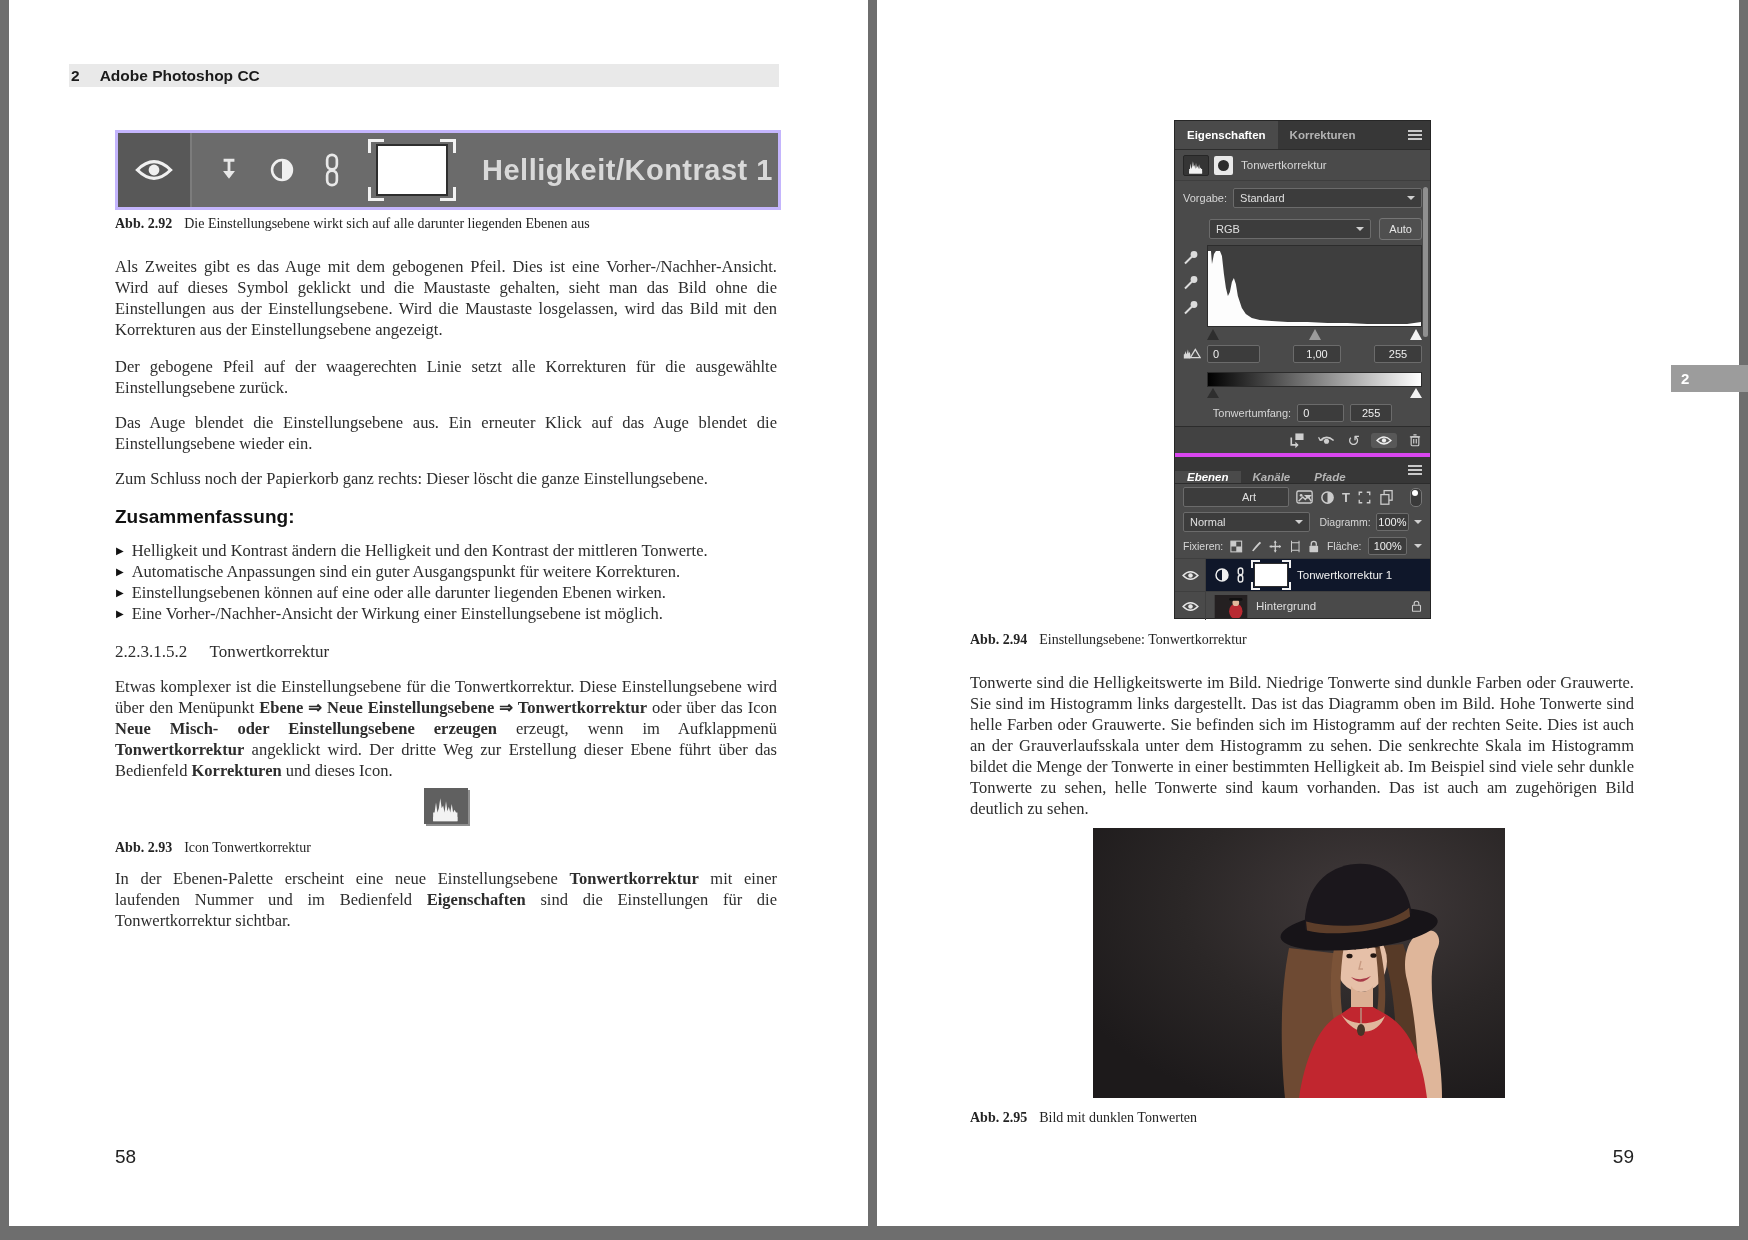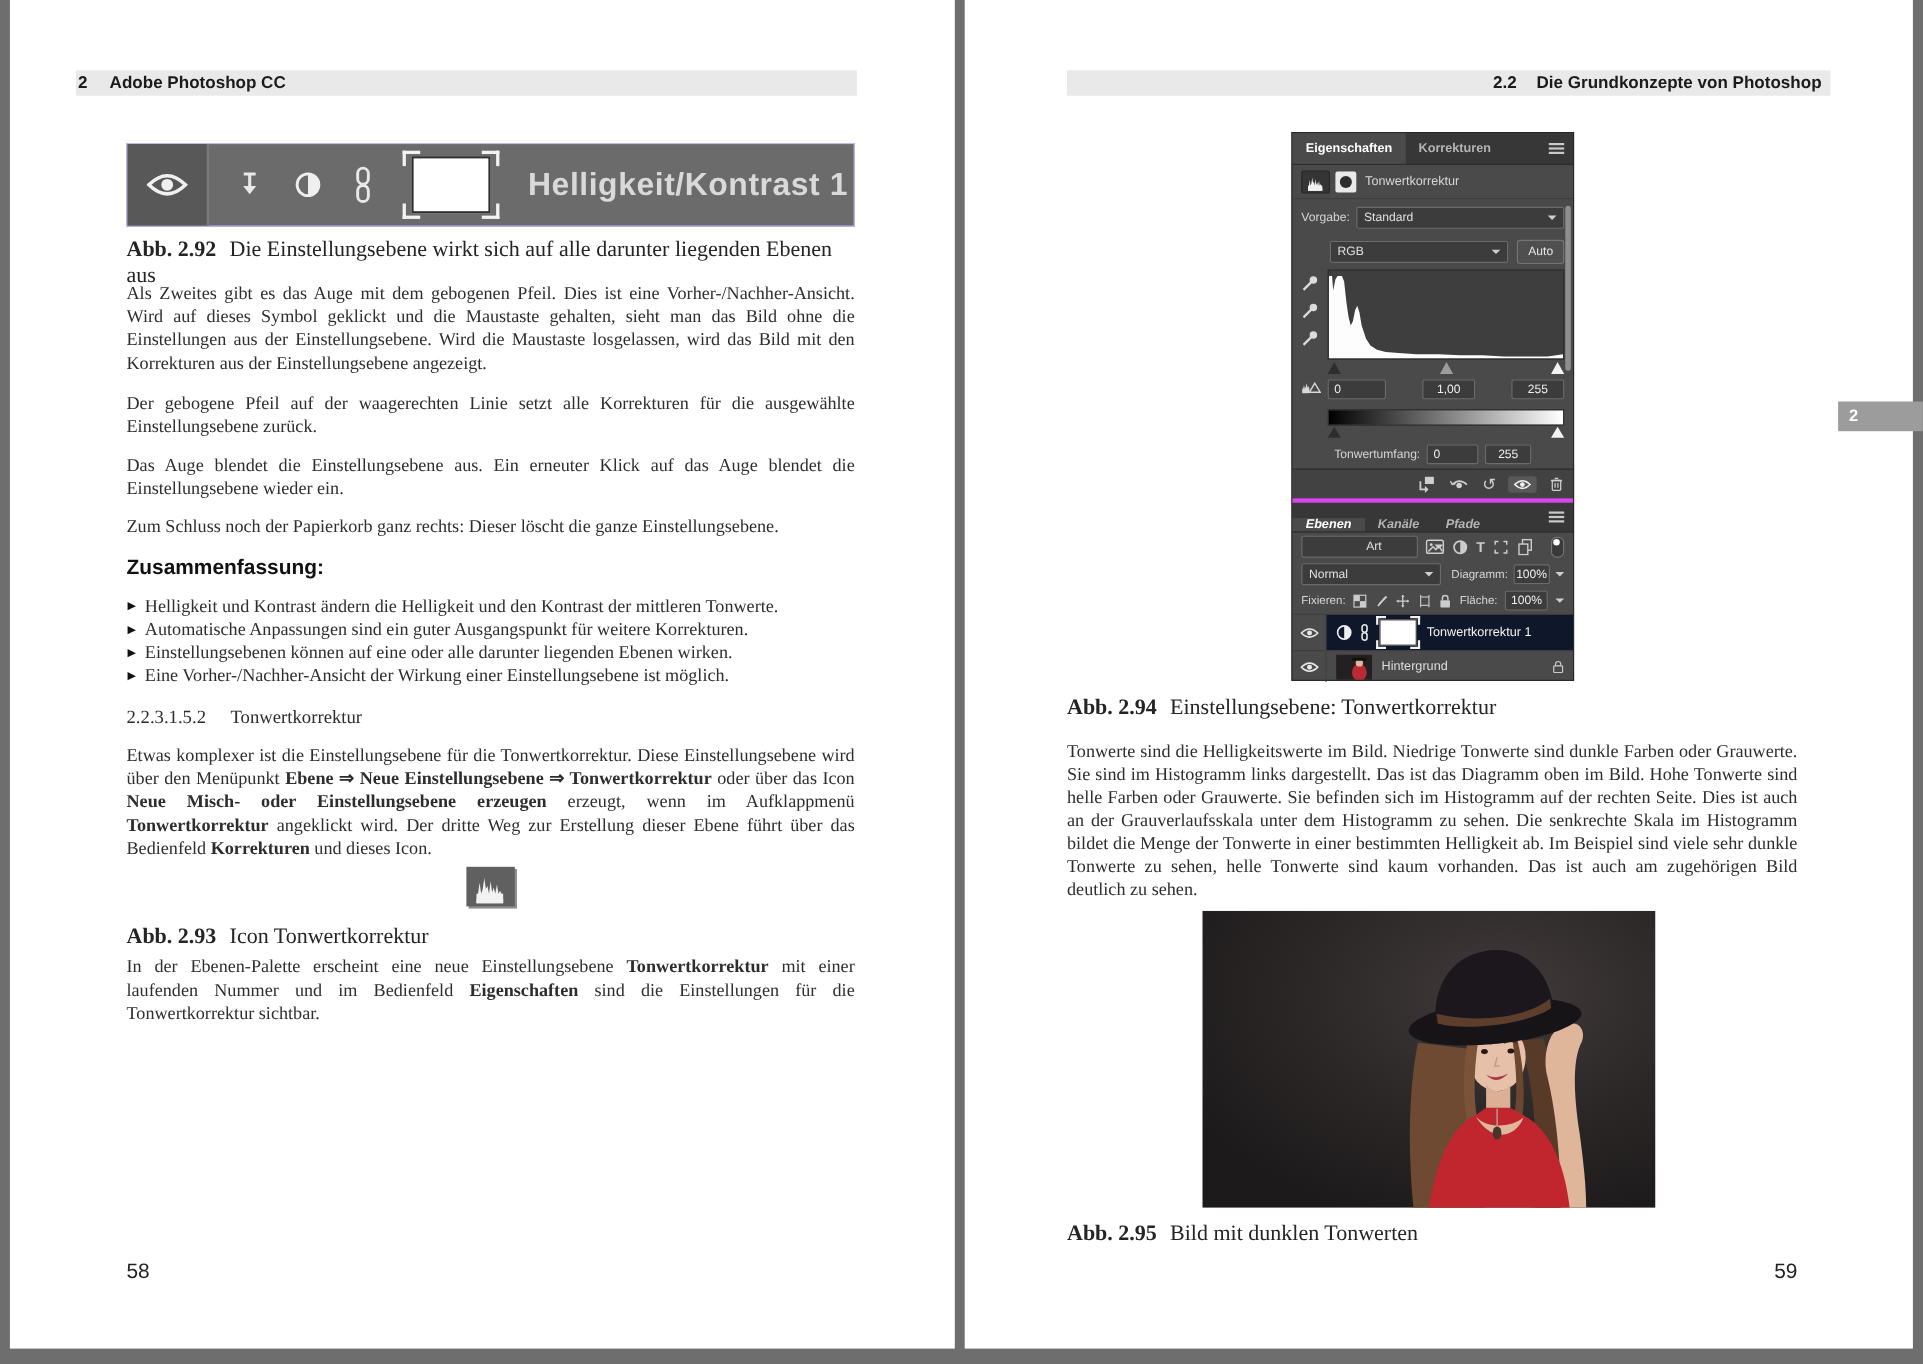--- a/index.html
+++ b/index.html
@@ -7,27 +7,27 @@
        font-family:"Liberation Sans",sans-serif;overflow:hidden;}
   .page{position:absolute;top:0;height:1226px;background:#ffffff;}
   #page-left{left:9px;width:859px;}
   #page-right{left:877px;width:862px;}
   .abs{position:absolute;}
   .hdrbar{position:absolute;top:64px;height:23px;background:#e9e9e9;
           display:flex;align-items:center;font-weight:bold;font-size:15.5px;color:#1b1b1b;}
   .serif{font-family:"Liberation Serif",serif;}
   .body-text{font-family:"Liberation Serif",serif;font-size:16.5px;line-height:21px;
              color:#2d2d2d;text-align:justify;}
-  .caption{font-family:"Liberation Serif",serif;font-size:20px;color:#242424;}
+  .caption{font-family:"Liberation Serif",serif;font-size:14px;color:#242424;}
   .caption .cap-label{font-weight:bold;margin-right:12px;}
   .pagenum{font-size:19px;font-weight:normal;color:#222;}
   .bullet-row{display:flex;align-items:flex-start;}
   .bullet-marker{font-size:10px;color:#111;margin:5px 8px 0 1px;flex:none;}
   
-  .figbar{background:#6b6b6b;border:1px solid #c4b5fd;display:flex;align-items:stretch;}
+  .figbar{background:#6b6b6b;border:3px solid #c4b5fd;display:flex;align-items:stretch;}
   .figbar .eyecell{width:72px;background:#585858;display:flex;align-items:center;
                    justify-content:center;border-right:2px solid #7c7c7c;flex:none;}
   .figbar .main{flex:1;display:flex;align-items:center;gap:26px;padding-left:24px;}
   .figbar-label{font-size:29px;font-weight:bold;color:#d9d9d9;letter-spacing:0.5px;
                 filter:blur(0.3px);}
   .corners{position:relative;width:88px;height:62px;flex:none;
            display:flex;align-items:center;justify-content:center;}
   .corners i{position:absolute;width:13px;height:11px;border:0 solid #f2f2f2;}
   .corners i:nth-child(1){left:0;top:0;border-left-width:3px;border-top-width:3px;}
   .corners i:nth-child(2){right:0;top:0;border-right-width:3px;border-top-width:3px;}
@@ -173,24 +173,20 @@
     <span class="cap-label">Abb. 2.93</span><span>Icon Tonwertkorrektur</span>
   </div>
 
   <div class="body-text abs" style="left:106px;top:868px;width:662px;"><span>In der Ebenen-Palette erscheint eine neue Einstellungsebene </span><b>Tonwertkorrektur</b><span> mit einer laufenden Nummer und im Bedienfeld </span><b>Eigenschaften</b><span> sind die Einstellungen für die Tonwertkorrektur sichtbar.</span></div>
 
   <div class="pagenum abs" style="left:106px;top:1146px;">58</div>
 </div>
 
 <div class="page" id="page-right">
 
-  <div class="hdrbar" style="left:93px;width:694px;justify-content:flex-end;">
-    <span>2.2</span>
-    <span style="margin:0 8px 0 18px;">Die Grundkonzepte von Photoshop</span>
-  </div>
 
   <div class="chaptab" style="left:794px;top:365px;width:68px;height:27px;">2</div>
 
   <div class="pspanel" style="left:297px;top:120px;width:255px;height:497px;">
 
     <div class="ptabs">
       <div class="ptab active">Eigenschaften</div>
       <div class="ptab">Korrekturen</div>
       <div class="burger">
           <i></i>

